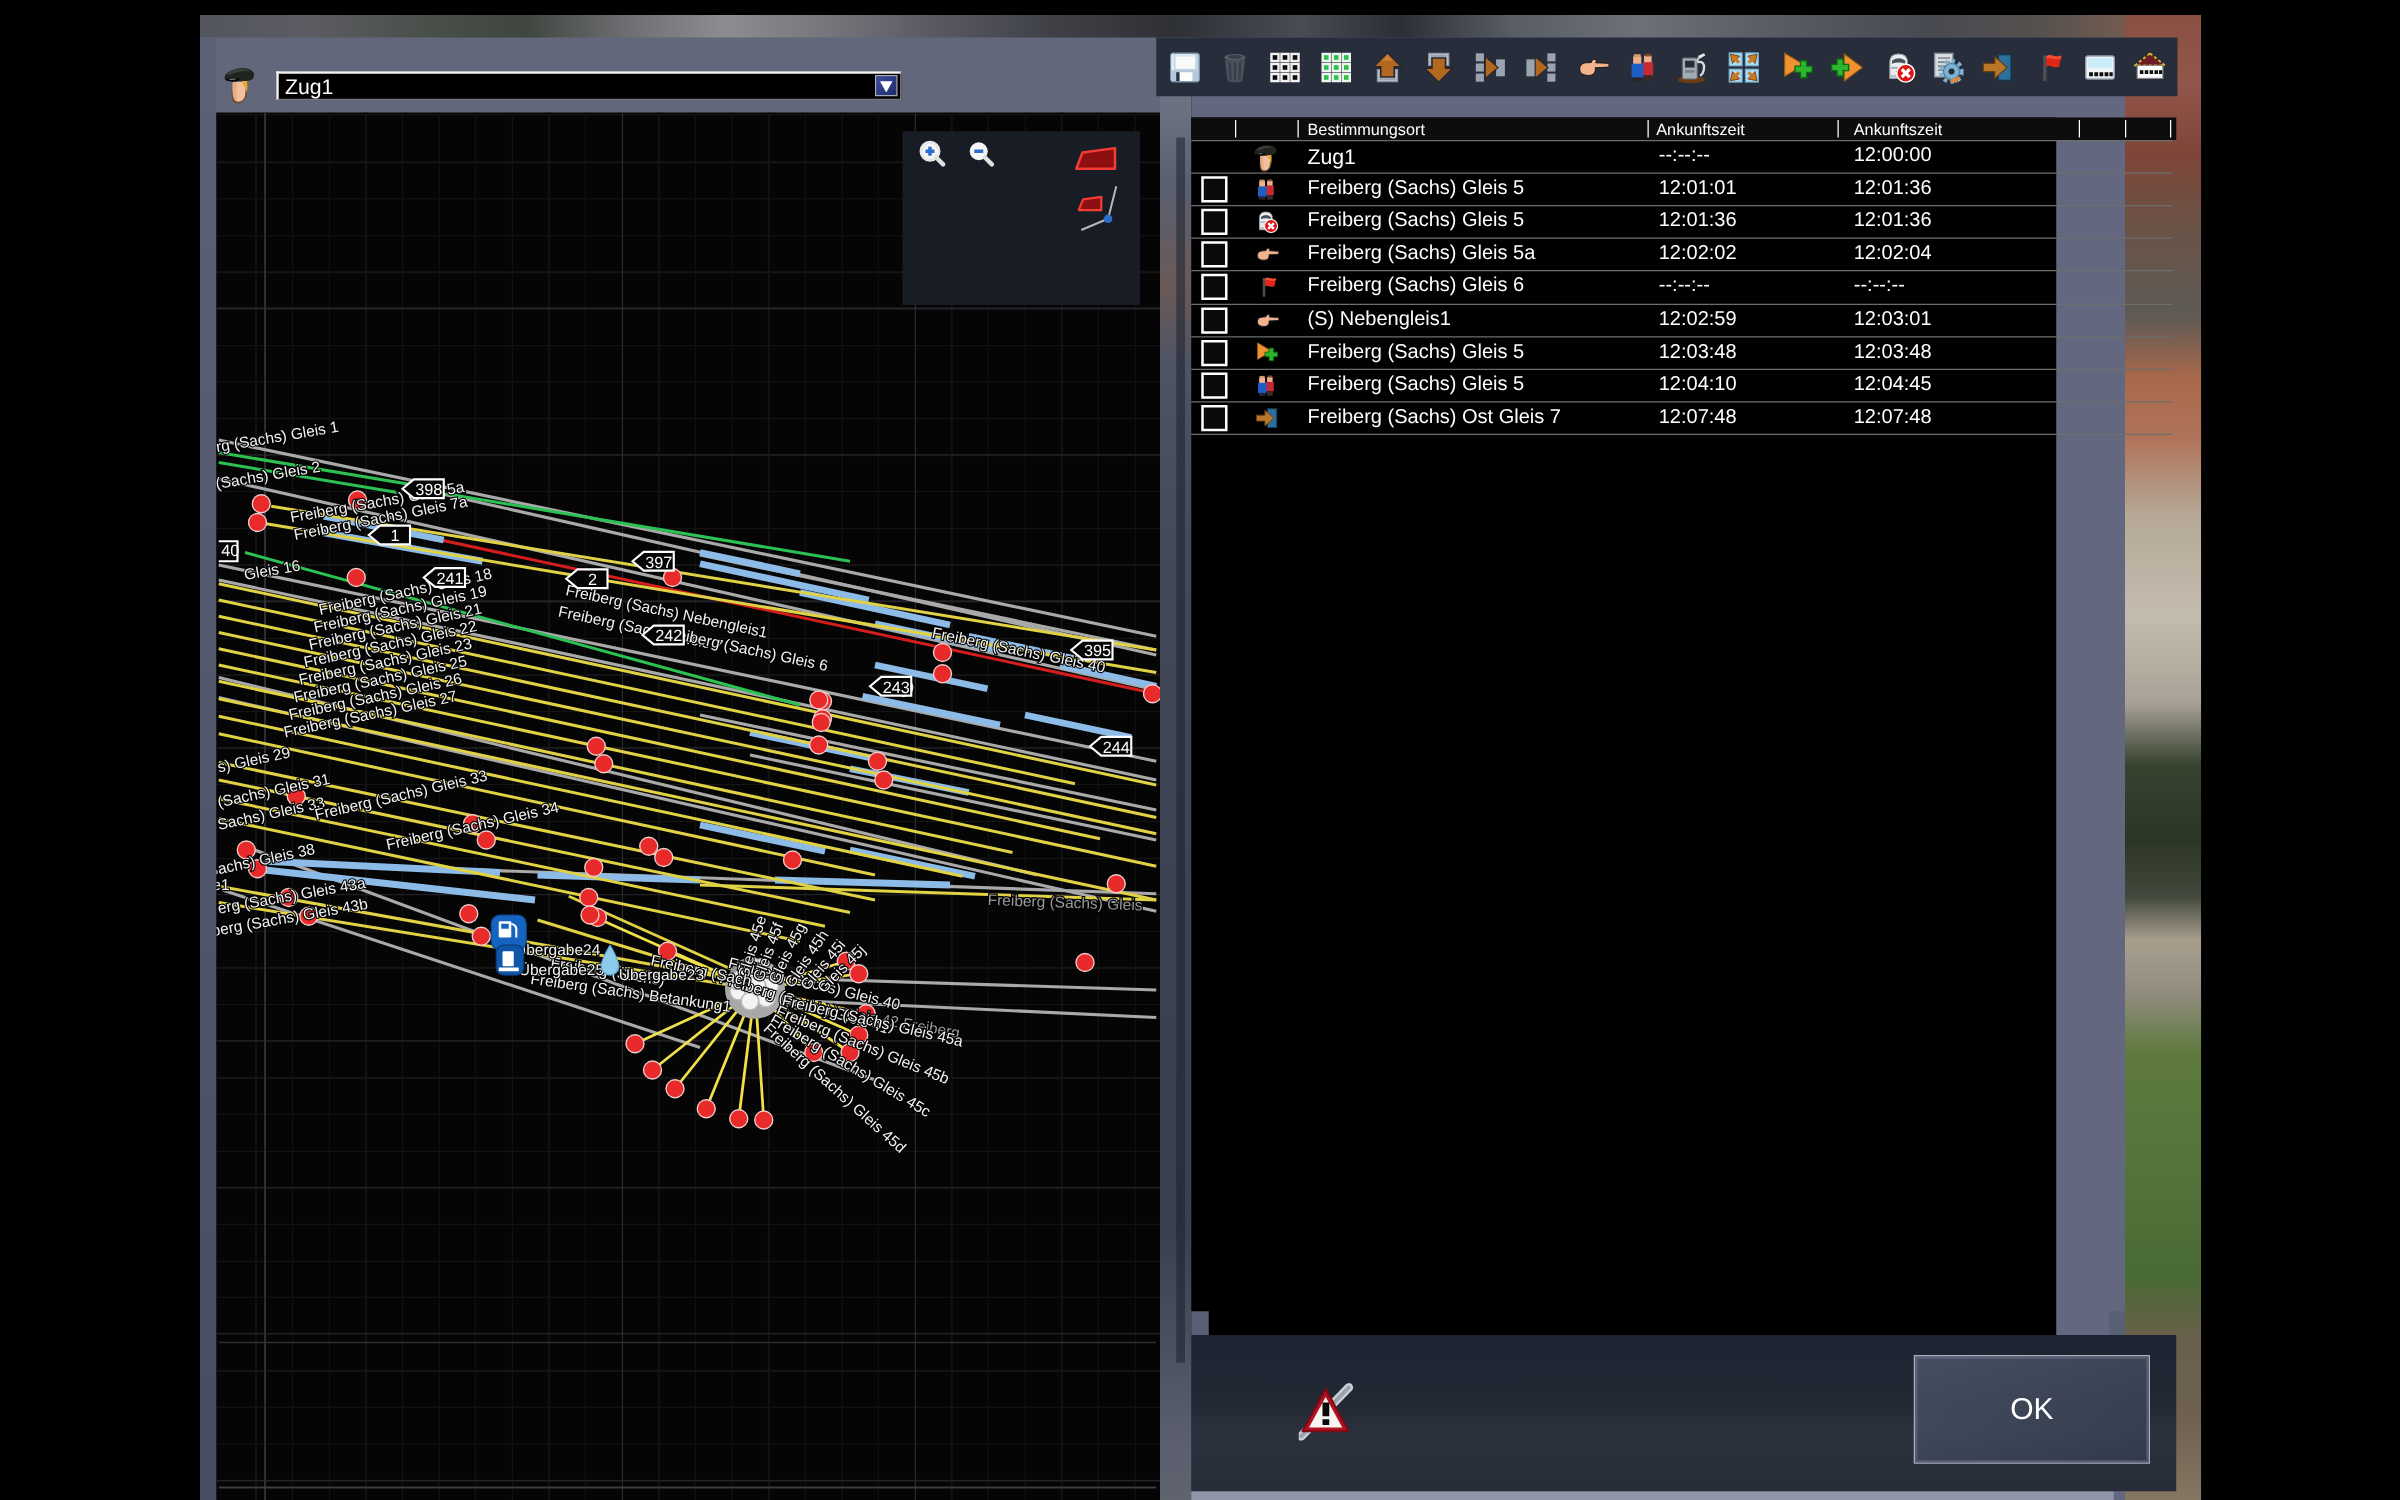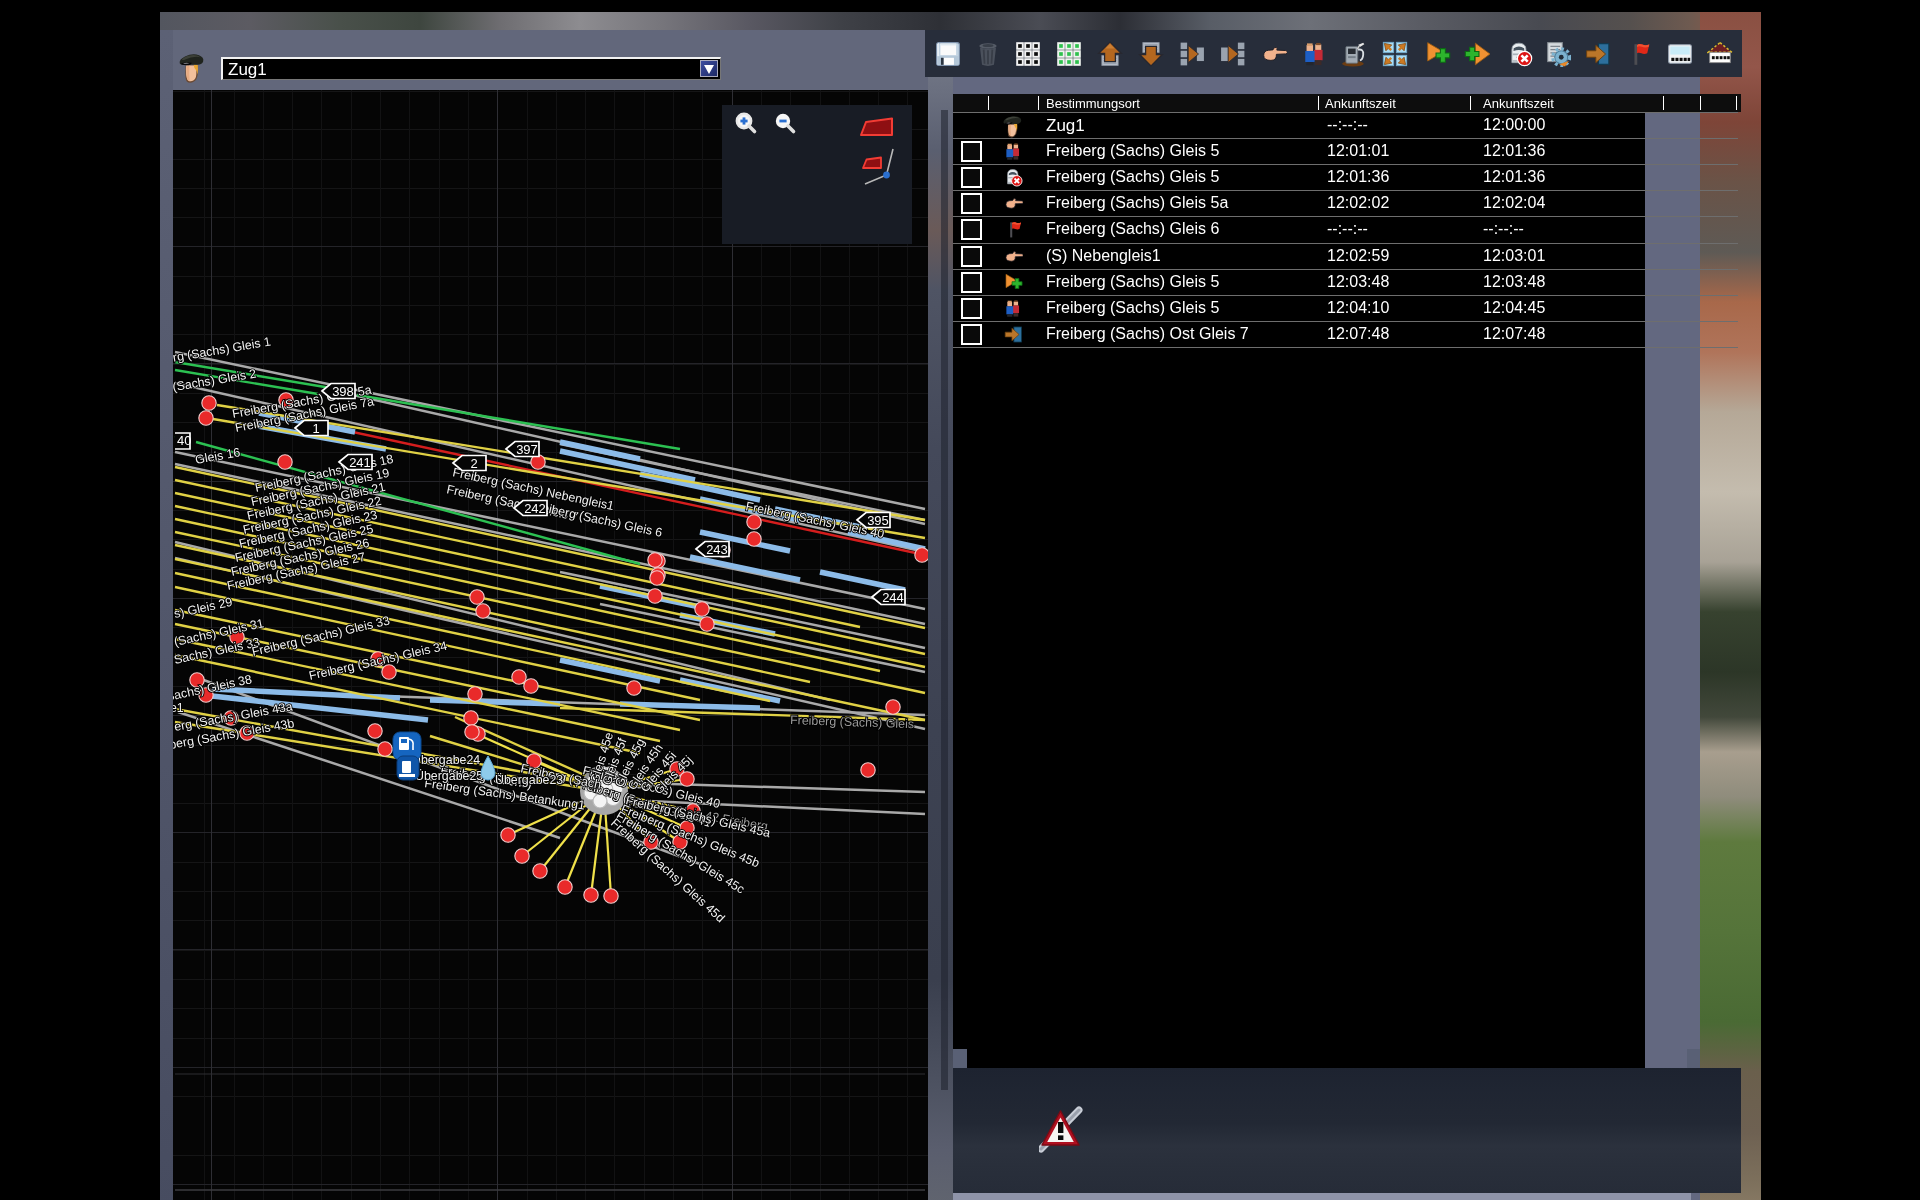--- a/index.html
+++ b/index.html
@@ -646,14 +646,15 @@
 <div class="abs" style="left:1687px;top:1037px;width:13px;height:20px;background:#596075;"></div>
 <div class="abs" id="botpanel">
   <div id="warnicon" style="position:absolute;left:86px;top:37px;width:46px;height:50px;"><svg width="46" height="50" viewBox="0 0 46 50">
         <path d="M2 44 L40 5" stroke="#c8cdd6" stroke-width="7" stroke-linecap="round"></path>
         <path d="M2 44 L40 5" stroke="#9aa0ac" stroke-width="3" stroke-linecap="round"></path>
         <path d="M21.5 6 L40 40 L3 40 Z" fill="#b01020" stroke="#7a0a14" stroke-width="1.5" stroke-linejoin="round"></path>
         <path d="M21.5 12.5 L34.8 37 L8.2 37 Z" fill="#f7f5f2"></path>
         <rect x="19" y="17" width="5.4" height="11" fill="#0a0a0a"></rect>
         <rect x="19" y="30.4" width="5.4" height="4.6" fill="#0a0a0a"></rect>
       </svg></div>
+  <div id="okbtn">OK</div>
 </div>
 <div class="abs" id="rightblack"></div>
 
 </body></html>

